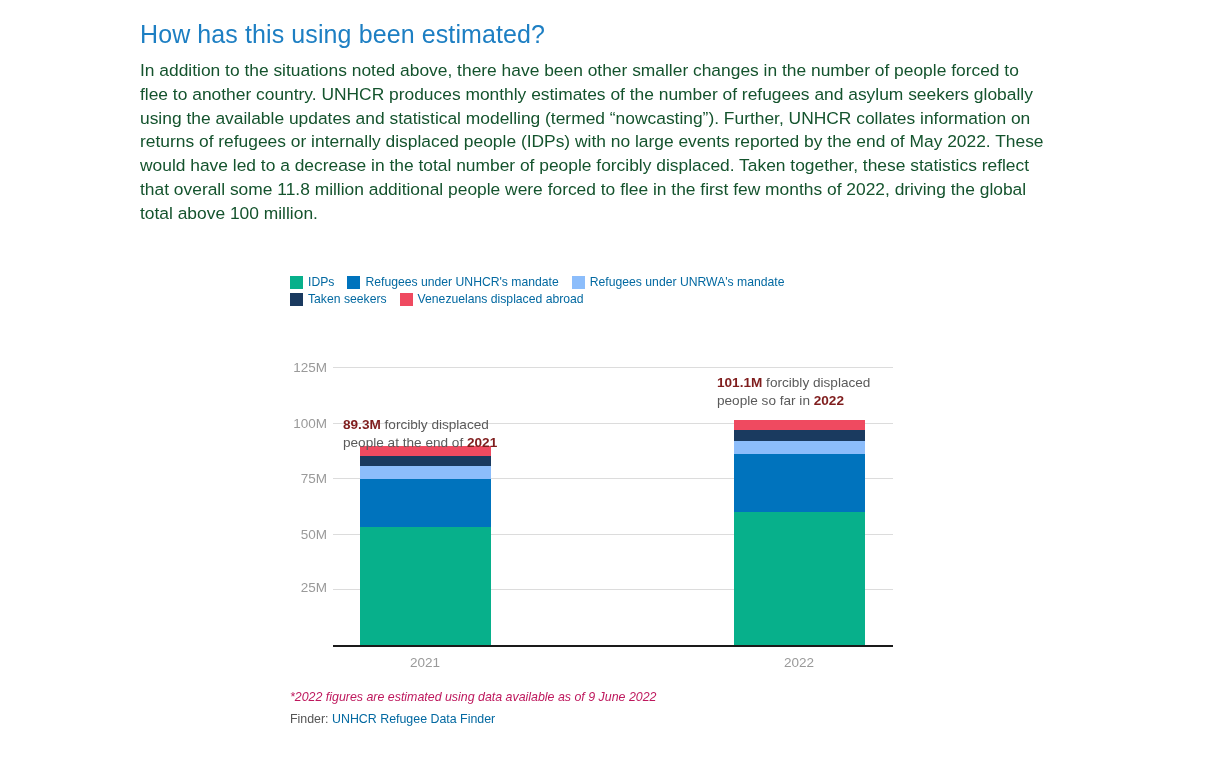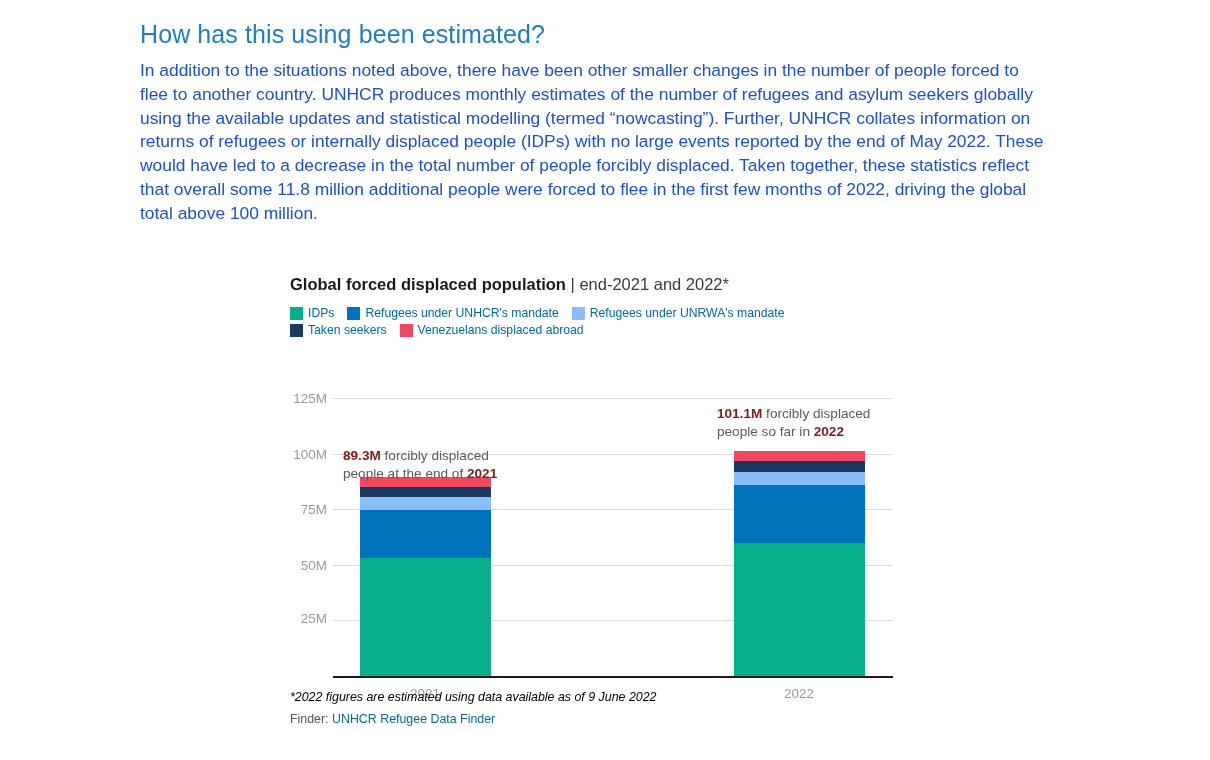--- a/index.html
+++ b/index.html
@@ -10,21 +10,21 @@
   }
   .page{position:relative;width:1210px;height:760px;}
 
   
   .article{position:absolute;left:140px;top:20px;width:905px;}
   .article h2{
     margin:0 0 10px 0;font-size:25px;font-weight:400;
     color:#1d7fc3;letter-spacing:.1px;line-height:1.15;
   }
   .article p{
-    margin:0;font-size:17.4px;line-height:23.9px;color:#1d4ed8;
+    margin:0;font-size:17.4px;line-height:23.9px;color:#14532d;
     font-weight:400;letter-spacing:0px;
   }
 
   
   .chart-block{position:absolute;left:290px;top:274px;width:620px;}
 
   .chart-title{font-size:16.5px;line-height:20px;color:#333;margin-bottom:11px;}
   .chart-title .t-strong{font-weight:bold;color:#1a1a1a;}
   .chart-title .t-sub{font-weight:400;color:#3a3a3a;}
 
@@ -52,39 +52,36 @@
   }
 
   .callout{
     position:absolute;font-size:13.6px;line-height:17.5px;color:#5a5a5a;
     white-space:nowrap;
   }
   .callout b{color:#7f1d1d;font-weight:bold;}
 
   
   .footnotes{position:absolute;left:290px;top:688px;width:620px;}
-  .note{font-size:12.4px;font-style:italic;color:#000000;line-height:18px;}
+  .note{font-size:12.4px;font-style:italic;color:#be185d;line-height:18px;}
   .source{font-size:12.4px;color:#555;line-height:18px;margin-top:4px;}
   .source a{color:#0369a1;text-decoration:none;}
 </style>
 </head>
 <body>
 
 <div class="page">
 
   <div class="article">
     <h2>How has this using been estimated?</h2>
     <p>In addition to the situations noted above, there have been other smaller changes in the number of people forced to flee to another country. UNHCR produces monthly estimates of the number of refugees and asylum seekers globally using the available updates and statistical modelling (termed “nowcasting”). Further, UNHCR collates information on returns of refugees or internally displaced people (IDPs) with no large events reported by the end of May 2022. These would have led to a decrease in the total number of people forcibly displaced. Taken together, these statistics reflect that overall some 11.8 million additional people were forced to flee in the first few months of 2022, driving the global total above 100 million.</p>
   </div>
 
   <div class="chart-block">
 
-    <div class="chart-title">
-      <span class="t-strong">Global forced displaced population</span><span class="t-sub"> | end-2021 and 2022*</span>
-    </div>
 
     <div class="legend">
       <div class="legend-row">
         <span class="legend-item">
           <span class="swatch" style="background: rgb(7, 176, 139);"></span>
           <span class="legend-label">IDPs</span>
         </span>
         <span class="legend-item">
           <span class="swatch" style="background: rgb(0, 115, 189);"></span>
           <span class="legend-label">Refugees under UNHCR's mandate</span>

